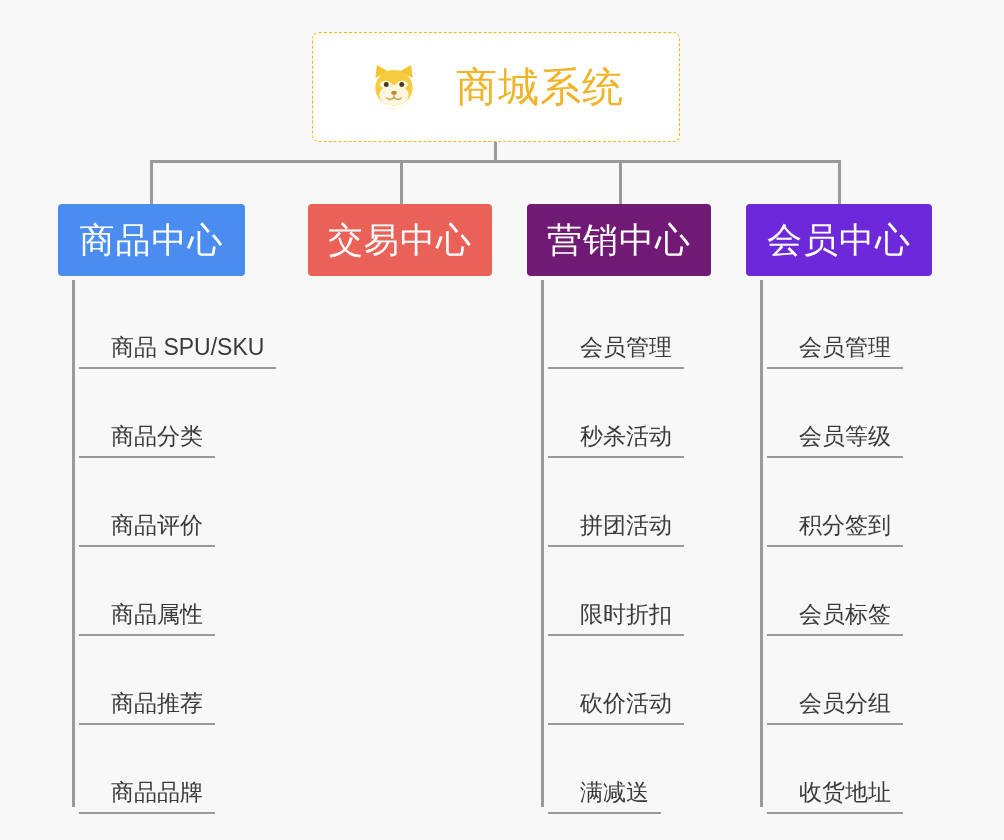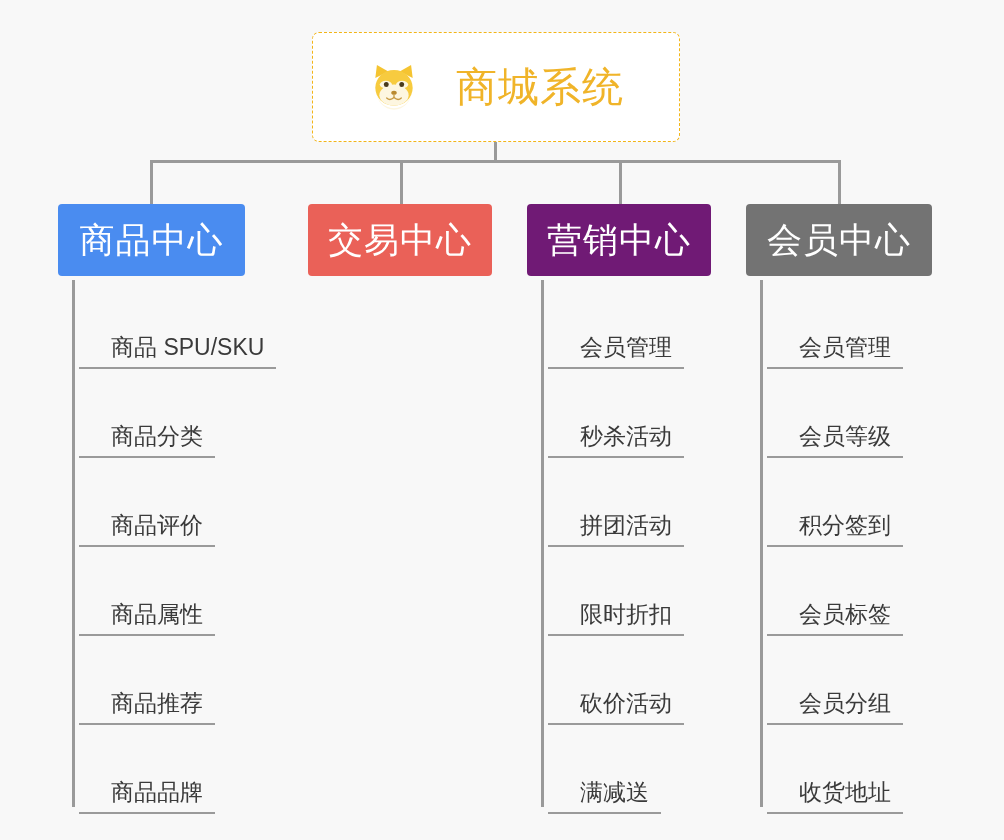--- a/index.html
+++ b/index.html
@@ -202,21 +202,21 @@
             <span class="leaf-label">砍价活动</span>
           </li>
         <li class="leaf-item">
             <span class="leaf-label">满减送</span>
           </li>
       </ul>
     </div>
   </div>
 
   <div class="column" id="col-3" style="left: 746px; width: 186px;">
-    <div class="cat-box" id="box-3" style="background: #737373; width: 186px; align-items: center;">
+    <div class="cat-box" id="box-3" style="background: #6d28d9; width: 186px; align-items: center;">
       <span>会员中心</span>
     </div>
     <div class="leaf-wrap">
       <div class="leaf-trunk" style="background: rgb(154, 154, 154);"></div>
       <ul class="leaf-list">
         <li class="leaf-item">
             <span class="leaf-label">会员管理</span>
           </li>
         <li class="leaf-item">
             <span class="leaf-label">会员等级</span>

